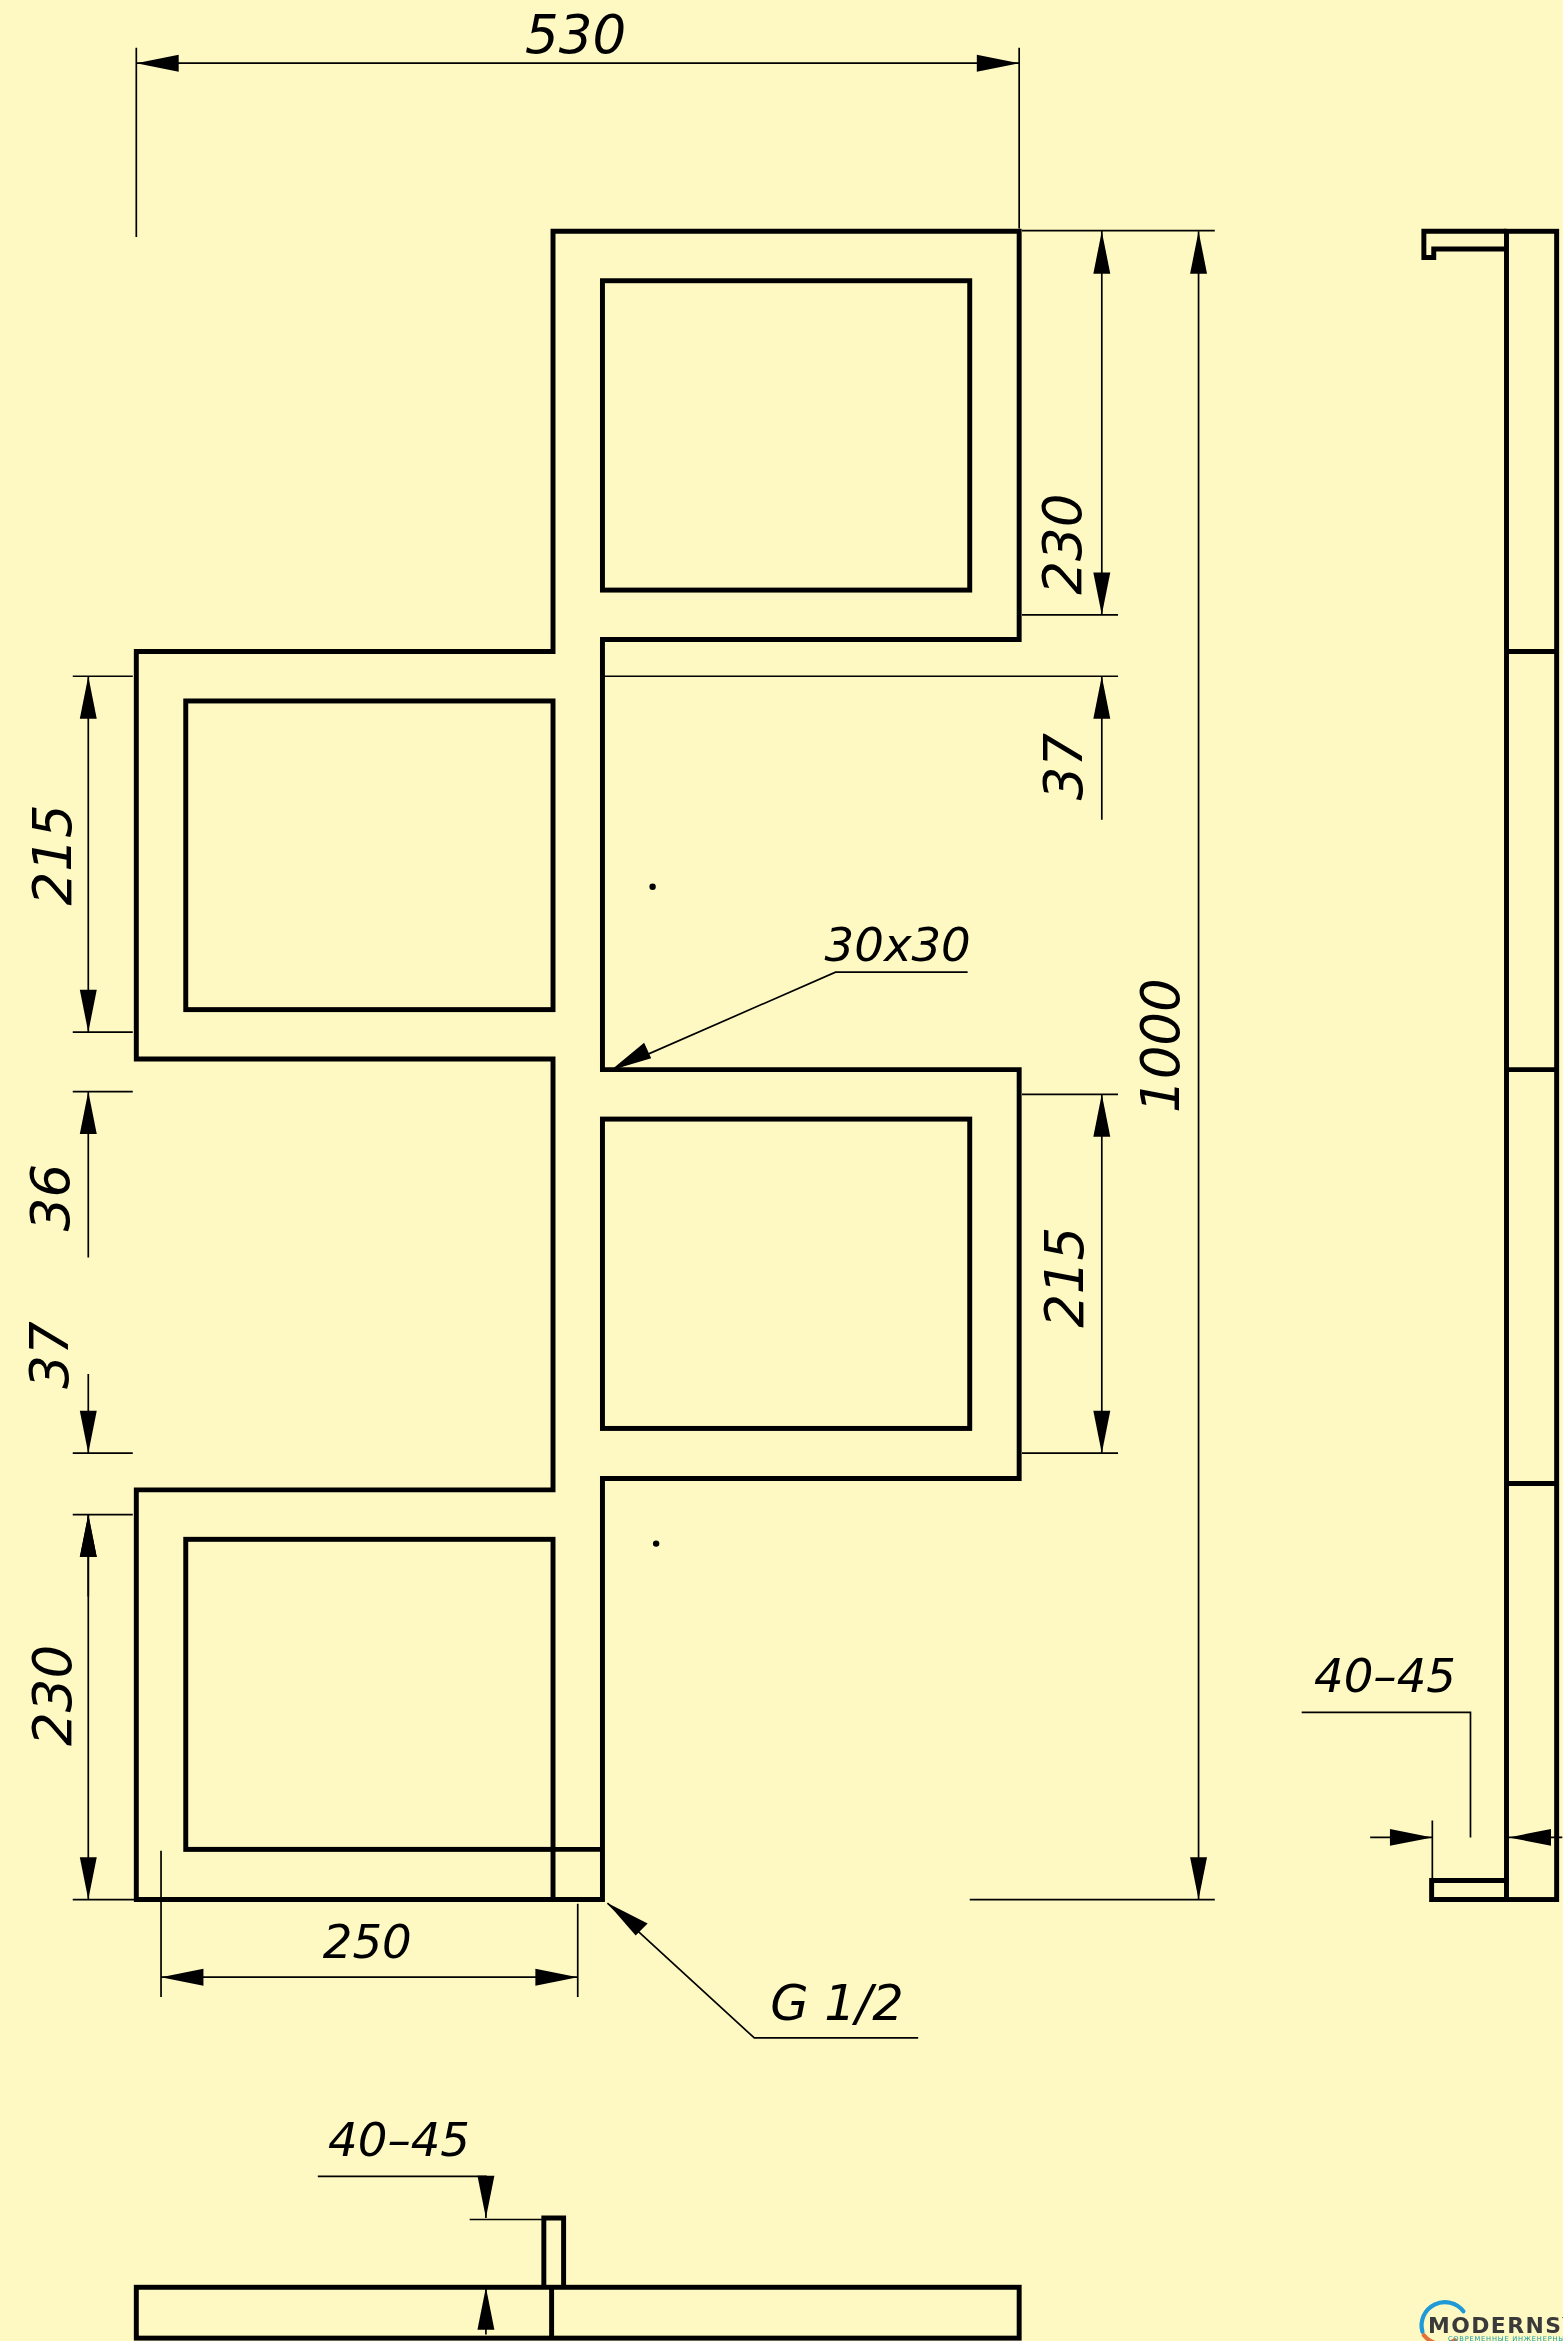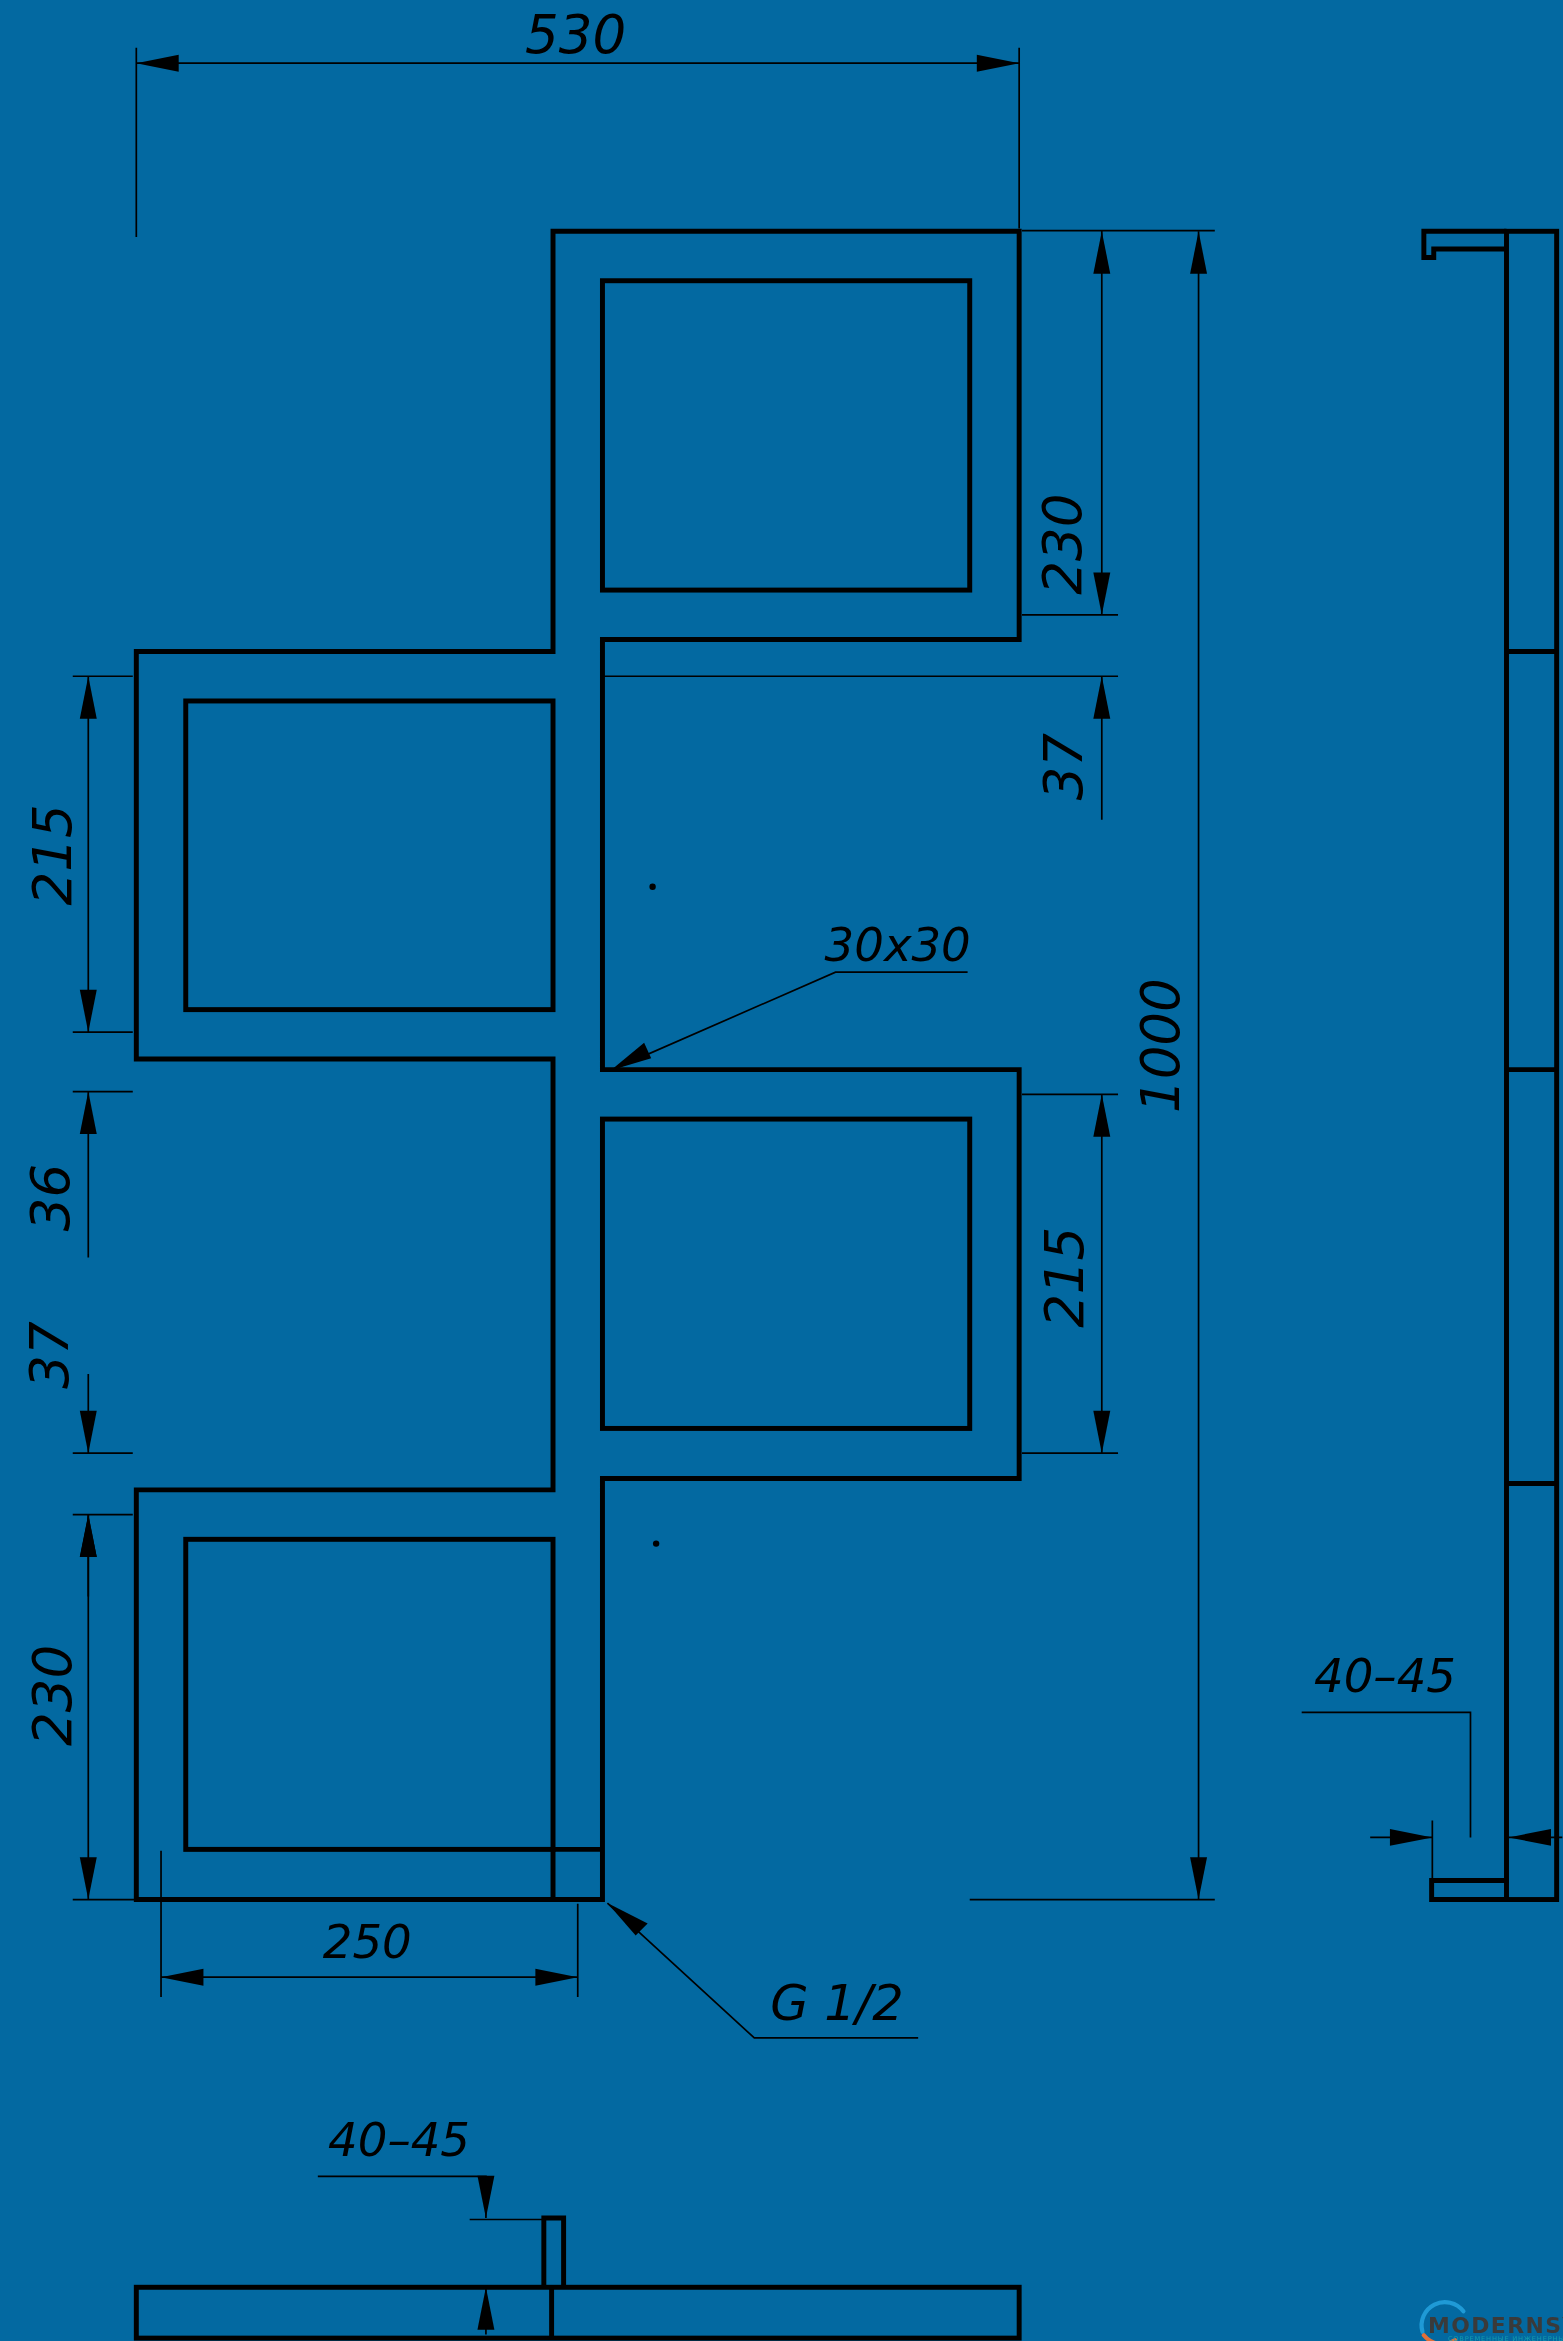--- a/index.html
+++ b/index.html
@@ -1,16 +1,16 @@
 <!DOCTYPE html>
 <html style="font-size:11.3px"><head>
 <meta charset="utf-8">
 <style>
   html,body{margin:0;padding:0;background:#ffffff;}
-  .page{position:relative;width:1563px;height:2342px;background:#0369a1;overflow:hidden;}
+  .page{position:relative;width:1563px;height:2342px;background:#fef9c3;overflow:hidden;}
   svg{display:block;}
   .thick{fill:none;stroke:#000;stroke-width:7;}
   .thin{fill:none;stroke:#000;stroke-width:2.4;}
   .arrow{fill:#000;stroke:none;}
   .dimtxt{font-family:"DejaVu Sans",sans-serif;font-style:italic;fill:#000;}
   .sz75{font-size:75px;}
   .sz66{font-size:66px;}
   .sz70{font-size:70px;}
   .logo-main{font-family:"DejaVu Sans",sans-serif;font-weight:bold;font-size:31px;letter-spacing:2px;fill:#3a3a3a;}
   .logo-tag{font-family:"DejaVu Sans",sans-serif;font-size:9.5px;letter-spacing:1.1px;fill:#149cac;}

